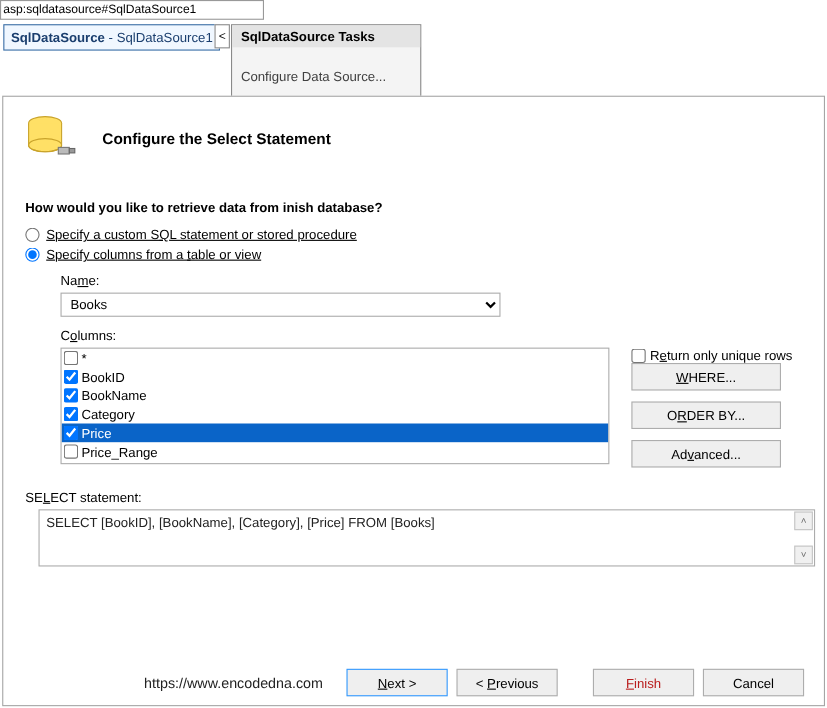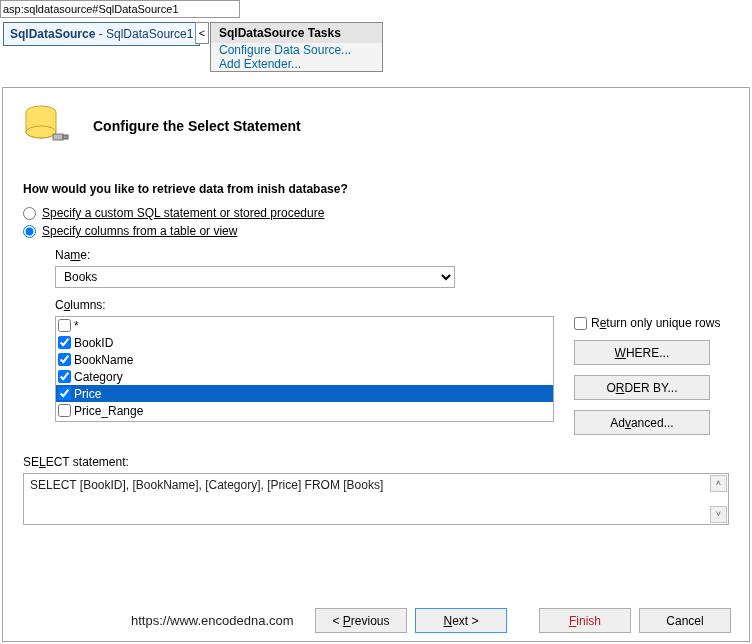--- a/index.html
+++ b/index.html
@@ -6,21 +6,21 @@
   body { background: #fff; width: 752px; height: 644px; position: relative; overflow: hidden; font-size: 12px; }
 
   
   .addrbar { position: absolute; top: 0; left: 0; width: 240px; height: 18px; background: #fff; border: 1px solid #999; font-size: 11px; padding-left: 2px; line-height: 16px; }
   .designer-row { position: absolute; top: 22px; left: 3px; }
   .ctl-box { border: 1px solid #3b6ea5; background: #f0f7ff; padding: 4px 6px; color: #1a3e6e; font-size: 12px; display: inline-block; }
   .ctl-box b { font-weight: 600; }
   .tasks-glyph { position: absolute; top: 22px; left: 195px; width: 14px; height: 22px; background: #fff; border: 1px solid #8a8a8a; text-align: center; line-height: 20px; font-size: 11px; cursor: pointer; }
   .tasks-menu { position: absolute; top: 22px; left: 210px; width: 173px; border: 1px solid #8a8a8a; background: #f4f4f4; }
   .tasks-menu .hdr { background: #e4e4e4; padding: 3px 8px; font-weight: 600; font-size: 12px; }
-  .tasks-menu .item { padding: 0 8px; color: #0369a1; font-size: 12px; cursor: pointer; }
+  .tasks-menu .item { padding: 20px 8px; color: #404040; font-size: 12px; cursor: pointer; }
 
   
   .dialog { position: absolute; top: 87px; left: 2px; width: 748px; height: 555px; border: 1px solid #a5a5a5; background: #fff; }
   .titlebar { height: 29px; background: #fff; border-bottom: 1px solid #dcdcdc; display: flex; align-items: center; }
   .titlebar .title { flex: 1; text-align: center; font-size: 13px; color: #333; }
   .titlebar .help { width: 28px; height: 20px; text-align: center; color: #444; cursor: pointer; font-size: 13px; }
   .titlebar .close { width: 46px; height: 29px; background: #c75050; color: #fff; text-align: center; line-height: 25px; font-size: 15px; cursor: pointer; }
 
   .content { padding: 10px 20px 0 20px; }
   .header-row { display: flex; align-items: center; gap: 22px; margin: 6px 0 34px 0; }
@@ -37,25 +37,25 @@
   select.name-select { width: 400px; margin-top: 4px; font-size: 12px; height: 22px; border: 1px solid #acacac; background: #fff; padding-left: 4px; }
 
   .cols-area { display: flex; align-items: flex-start; gap: 20px; margin-top: 4px; }
   .cols-list { width: 502px; height: 106px; border: 1px solid #acacac; background: #fff; overflow: auto; }
   .col-item { display: flex; align-items: center; height: 17px; padding-left: 2px; font-size: 12px; }
   .col-item input { margin-right: 3px; width: 13px; height: 13px; }
   .col-item.selected { background: #0a64c8; color: #fff; }
   .col-item.selected .txt { padding-right: 6px; }
 
   .side-col { width: 156px; }
-  .uniq-row { display: flex; align-items: center; gap: 4px; font-size: 12px; margin-bottom: 10px; }
+  .uniq-row { display: flex; align-items: center; gap: 4px; font-size: 12px; }
   .side-btn { width: 136px; height: 25px; margin-bottom: 10px; border: 1px solid #adadad; background: #efefef; font-size: 12px; cursor: pointer; }
 
   .stmt-lbl { font-size: 12px; margin-top: 10px; }
-  .stmt-box { position: relative; width: 706px; height: 52px; border: 1px solid #acacac; background: #fff; margin-top: 4px; margin-left: 0; }
+  .stmt-box { position: relative; width: 706px; height: 52px; border: 1px solid #acacac; background: #fff; margin-top: 4px; margin-left: 12px; }
   .stmt-text { padding: 4px 20px 4px 6px; font-size: 12px; color: #222; }
   .stmt-scroll { position: absolute; right: 1px; top: 1px; width: 17px; height: 48px; display: flex; flex-direction: column; justify-content: space-between; }
   .sc-btn { height: 17px; border: 1px solid #c4c4c4; background: #f0f0f0; text-align: center; font-size: 9px; line-height: 15px; color: #666; cursor: pointer; }
 
   .footer { position: absolute; bottom: 8px; left: 0; right: 0; display: flex; align-items: center; padding: 0 18px; }
   .watermark { font-size: 13px; color: #222; margin-left: 110px; margin-right: auto; }
   .nav-btn { width: 92px; height: 25px; margin-left: 8px; border: 1px solid #adadad; background: #efefef; font-size: 12px; cursor: pointer; }
   .nav-btn.primary { border: 1px solid #3399ff; }
   .nav-btn:disabled { color: #b91c1c; cursor: default; }
   .gap { width: 24px; }
@@ -159,19 +159,19 @@
       <div class="stmt-text">SELECT [BookID], [BookName], [Category], [Price] FROM [Books]</div>
       <div class="stmt-scroll">
         <div class="sc-btn">˄</div>
         <div class="sc-btn">˅</div>
       </div>
     </div>
   </div>
 
   <div class="footer">
     <span class="watermark">https://www.encodedna.com</span>
+    <button class="nav-btn primary"><span class="u">N</span>ext &gt;</button>
     <button class="nav-btn">&lt; <span class="u">P</span>revious</button>
-    <button class="nav-btn primary"><span class="u">N</span>ext &gt;</button>
     <span class="gap"></span>
     <button class="nav-btn" disabled=""><span class="u">F</span>inish</button>
     <button class="nav-btn">Cancel</button>
   </div>
 </div>
 
 </body></html>

